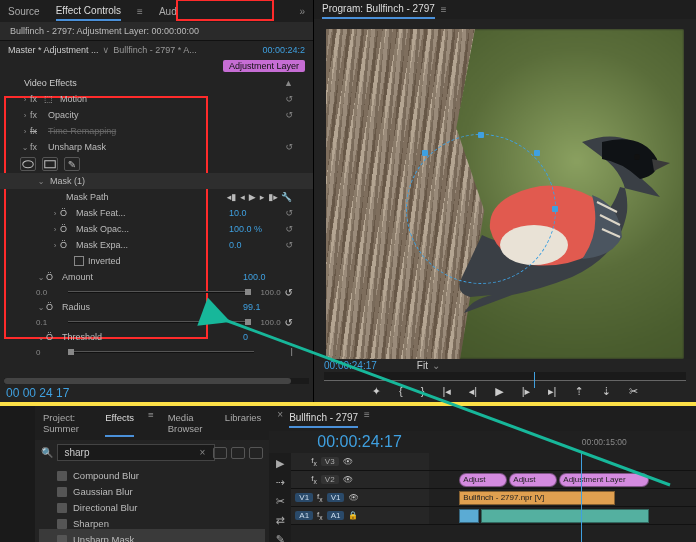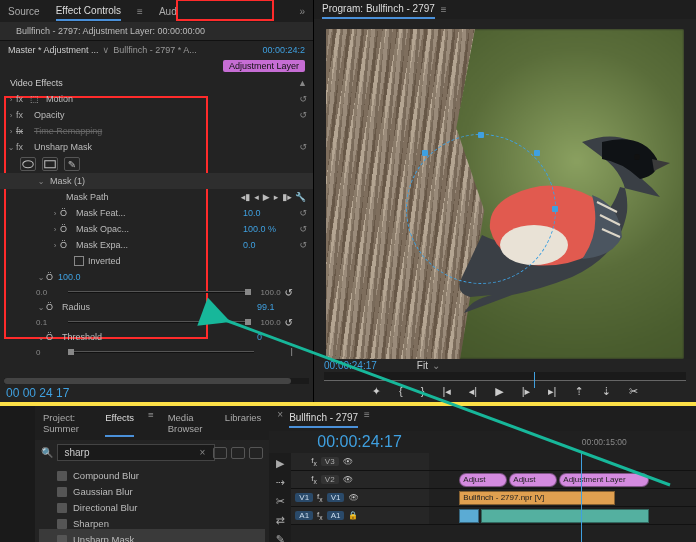--- a/index.html
+++ b/index.html
@@ -11,31 +11,31 @@
   .effect-panel { width: 314px; background: #232323; border-right: 1px solid #000; display: flex; flex-direction: column; position: relative; }
   .program-panel { flex: 1; background: #232323; display: flex; flex-direction: column; }
 
   
   .tabs { display: flex; align-items: center; height: 22px; background: #1e1e1e; font-size: 10px; gap: 16px; padding: 0 8px; }
   .tab { color: #aaa; padding: 3px 0; }
   .tab.active { color: #ddd; border-bottom: 2px solid #4a90d9; }
   .menu-icon { margin-left: auto; color: #888; }
 
   
-  .header-line { padding: 4px 16px; font-size: 9px; color: #bbb; background: #2a2a2a; border-bottom: 1px solid #111; }
+  .header-line { padding: 4px 10px; font-size: 9px; color: #bbb; background: #2a2a2a; border-bottom: 1px solid #111; }
   .timecode-head { color: #3fa0e0; }
 
   
   .ruler-row { display: flex; align-items: center; height: 18px; font-size: 9px; padding: 0 8px; color: #999; }
   .ruler-row .clip-label { color: #ccc; }
   .adj-bar { margin-left: auto; background: #c66dd4; color: #111; font-size: 9px; padding: 1px 6px; border-radius: 2px; }
 
   
   .props { flex: 1; overflow: hidden; padding: 2px 0; position: relative; }
-  .prop-row { display: flex; align-items: center; height: 16px; padding: 0 6px; font-size: 9px; color: #bbb; }
+  .prop-row { display: flex; align-items: center; height: 16px; padding: 0 20px; font-size: 9px; color: #bbb; }
   .prop-row .fx { width: 14px; color: #aaa; }
   .prop-row .tw { width: 10px; font-size: 8px; color: #888; text-align: center; }
   .prop-row .label { flex: 1; padding-left: 4px; }
   .prop-row .val { color: #3fa0e0; width: 50px; }
   .prop-row .kf { width: 14px; color: #888; text-align: right; }
   .prop-row.sub { padding-left: 36px; }
   .prop-row.sub2 { padding-left: 50px; }
   .strike { text-decoration: line-through; color: #666; }
   .section-hdr { color: #ccc; }
 
@@ -245,20 +245,21 @@
           </div>
         <div class="prop-row sub2">
             <span style="width:24px"></span>
             <span class="check"></span>
             <span>Inverted</span>
           </div>
 
         <div class="prop-row sub">
             <span class="tw">⌄</span>
             <span style="width:12px">Ö</span>
+            <span class="label">Amount</span>
             <span class="val">100.0</span>
           </div>
         <div class="slider-row">
             <span class="num">0.0</span>
             <div class="track">
               <div class="thumb" style="left:98%"></div>
             </div>
             <span class="num" style="text-align:right">100.0</span>
             <span class="kf" style="margin-left:4px">↺</span>
           </div>

